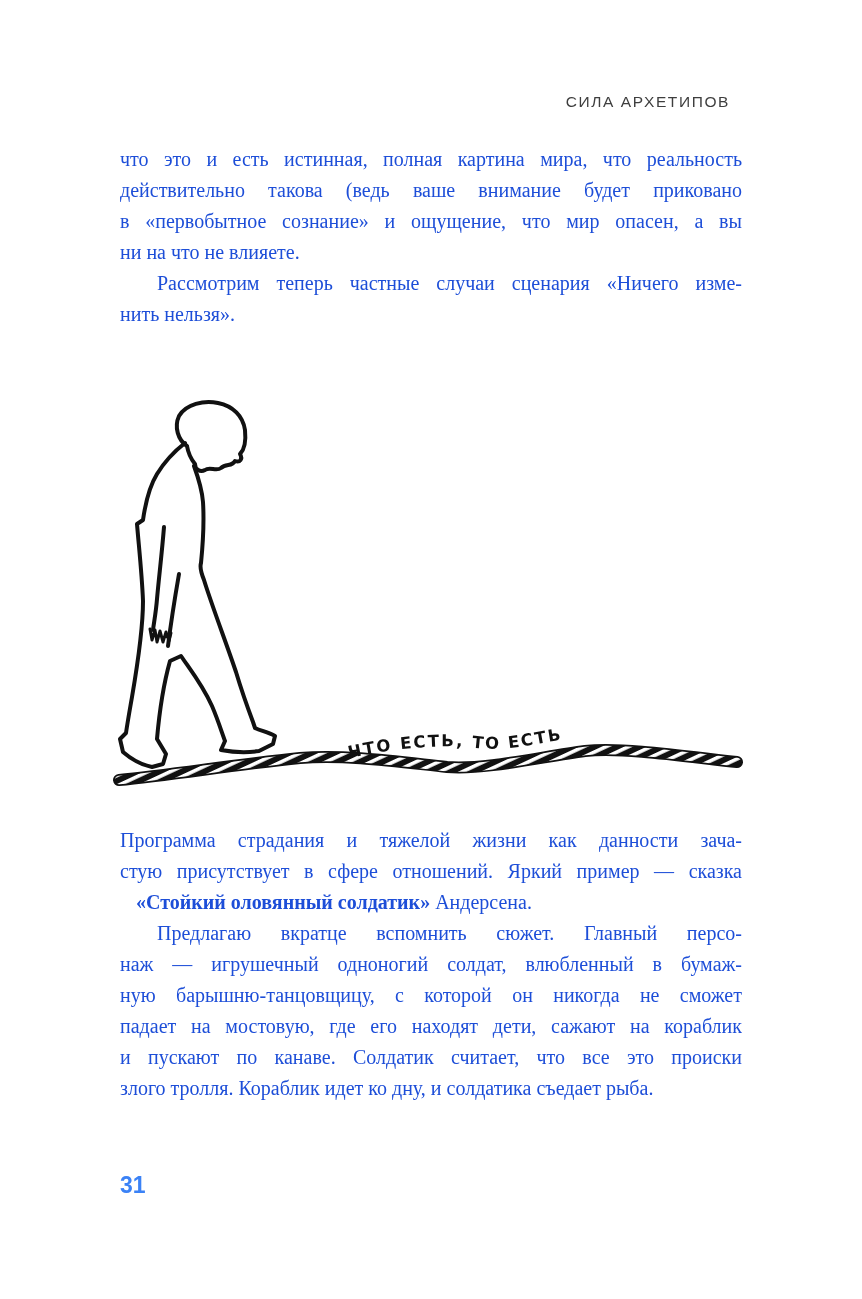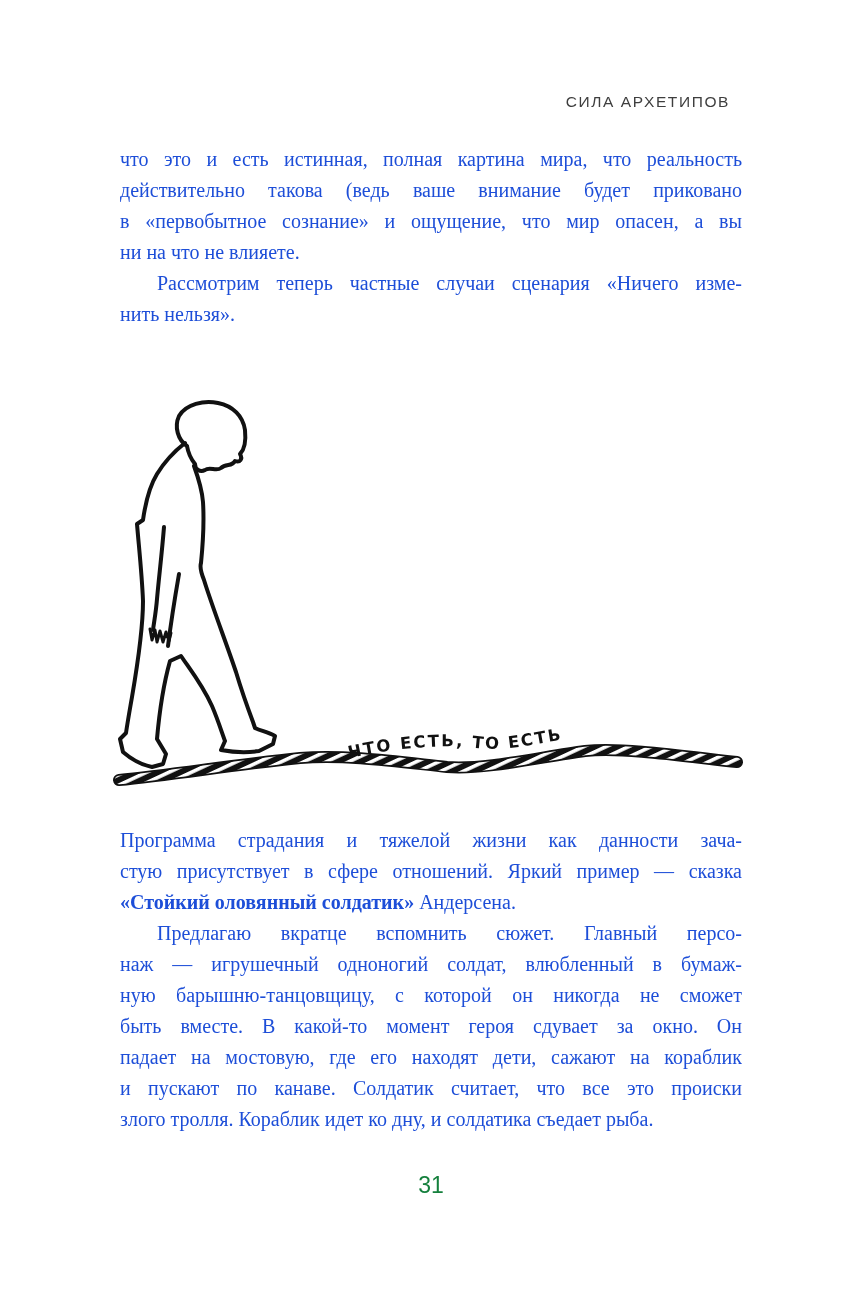--- a/index.html
+++ b/index.html
@@ -29,40 +29,40 @@
     text-align:justify;
     text-align-last:justify;
     -moz-text-align-last:justify;
     white-space:normal;
   }
   .line.last {
     text-align-last:left;
     -moz-text-align-last:left;
   }
   .line.ind { text-indent:37px; }
-  .line b { font-weight:bold; }
+  .line b { font-weight:bold;margin-left:16px; }
   .illustration-svg {
     position:absolute; left:0; top:0;
     width:862px; height:1299px;
     pointer-events:none;
   }
   .caption-text {
     font-family:"DejaVu Sans","Liberation Sans",sans-serif;
     font-weight:bold;
     font-size:16.5px;
     letter-spacing:2px;
     fill:#111111;
   }
   .page-number {
     position:absolute; left:120px; top:1172px; width:622px;
-    text-align:center;
+    text-align:left;
     font-family:"Liberation Sans","DejaVu Sans",sans-serif;
-    font-weight:normal;
+    font-weight:bold;
     font-size:23px; line-height:27px;
-    color:#15803d;
+    color:#3b82f6;
   }
 </style>
 </head>
 <body>
 
 <div class="page">
 
   <div class="running-header">СИЛА АРХЕТИПОВ</div>
 
   <div class="text-block tb1">
@@ -147,21 +147,20 @@
   <div class="text-block tb2">
       <div class="para">
         <div class="line"><span>Программа страдания и тяжелой жизни как данности зача-</span></div>
         <div class="line"><span>стую присутствует в сфере отношений. Яркий пример — сказка</span></div>
         <div class="line last"><b>«Стойкий оловянный солдатик»</b><span> Андерсена.</span></div>
       </div>
       <div class="para">
         <div class="line ind"><span>Предлагаю вкратце вспомнить сюжет. Главный персо-</span></div>
         <div class="line"><span>наж — игрушечный одноногий солдат, влюбленный в бумаж-</span></div>
         <div class="line"><span>ную барышню-танцовщицу, с которой он никогда не сможет</span></div>
-        <div class="line"><span>быть вместе. В какой-то момент героя сдувает за окно. Он</span></div>
         <div class="line"><span>падает на мостовую, где его находят дети, сажают на кораблик</span></div>
         <div class="line"><span>и пускают по канаве. Солдатик считает, что все это происки</span></div>
         <div class="line last"><span>злого тролля. Кораблик идет ко дну, и солдатика съедает рыба.</span></div>
       </div>
     </div>
 
   <div class="page-number">31</div>
 
 </div>
 

